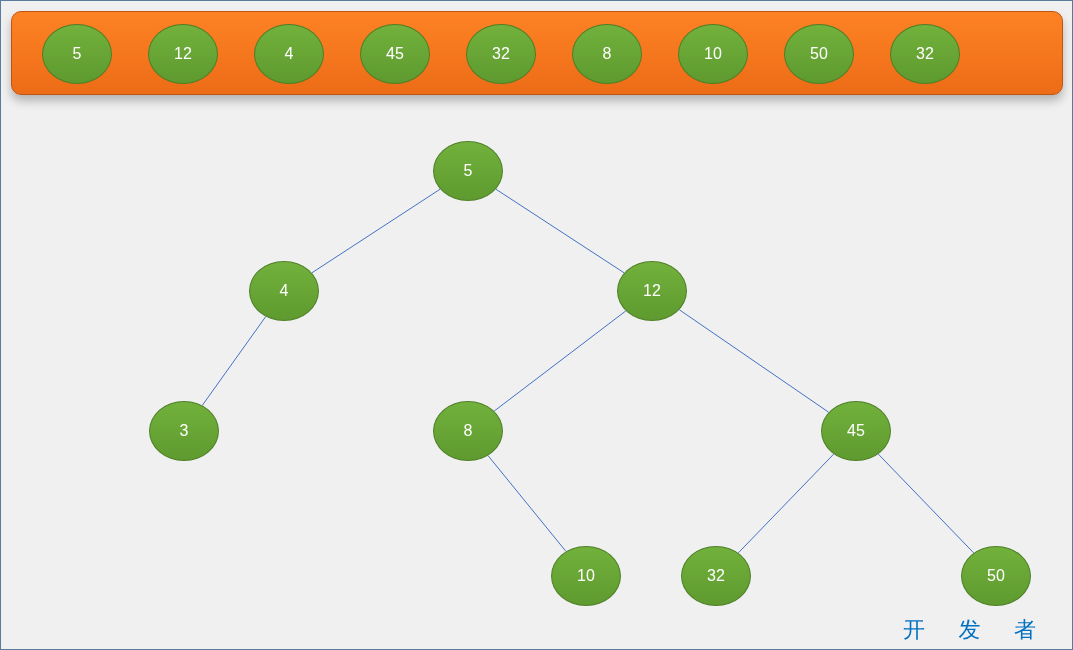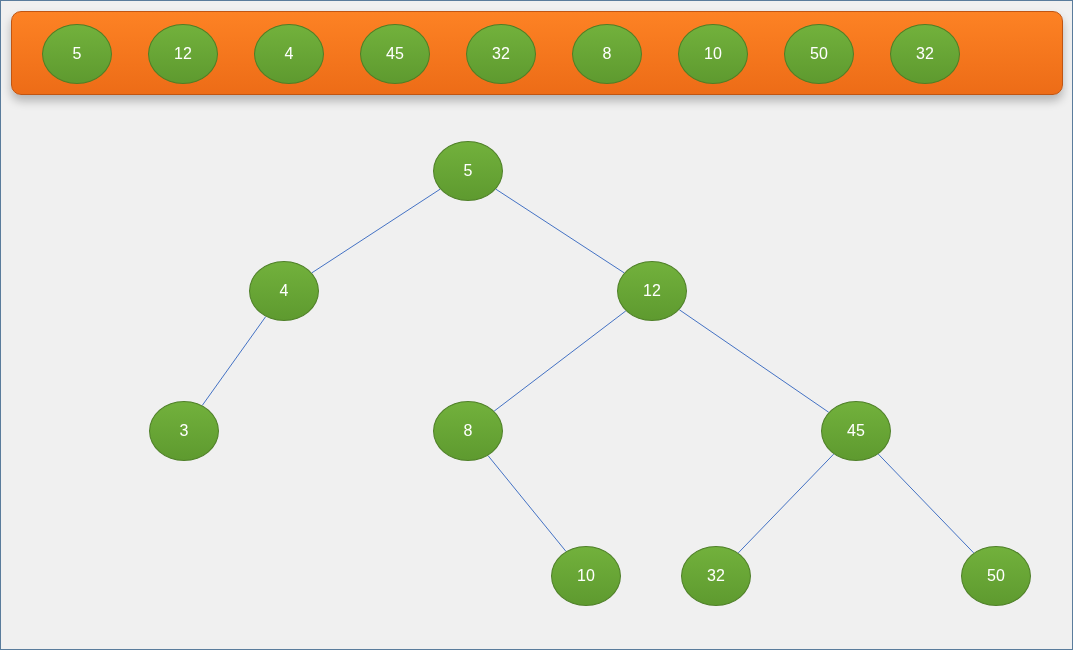--- a/index.html
+++ b/index.html
@@ -125,15 +125,16 @@
       <div class="tree-node" style="left: 616px; top: 260px;">12</div>
       <div class="tree-node" style="left: 148px; top: 400px;">3</div>
       <div class="tree-node" style="left: 432px; top: 400px;">8</div>
       <div class="tree-node" style="left: 820px; top: 400px;">45</div>
       <div class="tree-node" style="left: 550px; top: 545px;">10</div>
       <div class="tree-node" style="left: 680px; top: 545px;">32</div>
       <div class="tree-node" style="left: 960px; top: 545px;">50</div>
     </div>
 
   <div class="watermark">
+    <div class="line1">开 发 者</div>
   </div>
 
 </div>
 
 </body></html>

